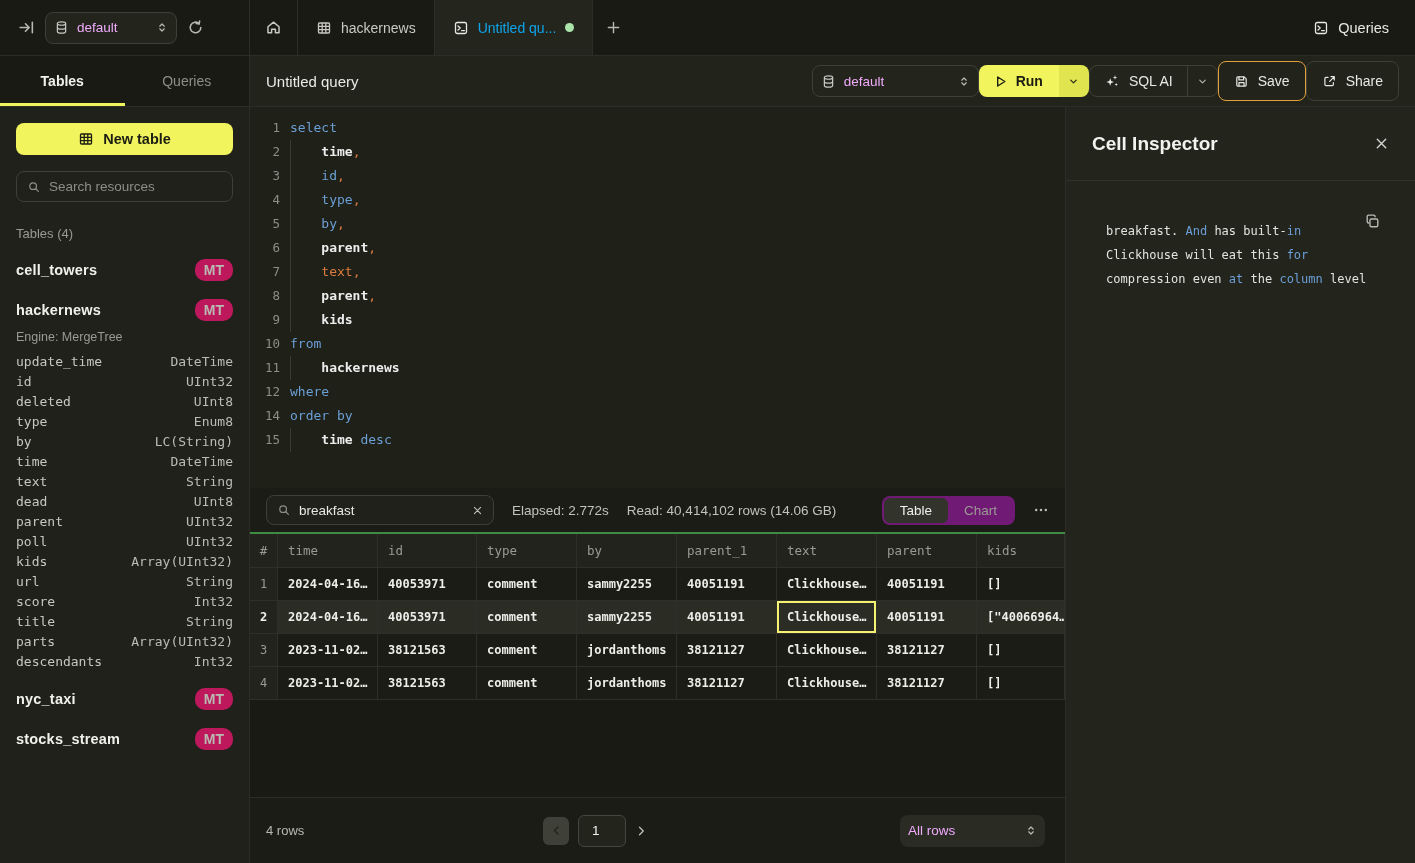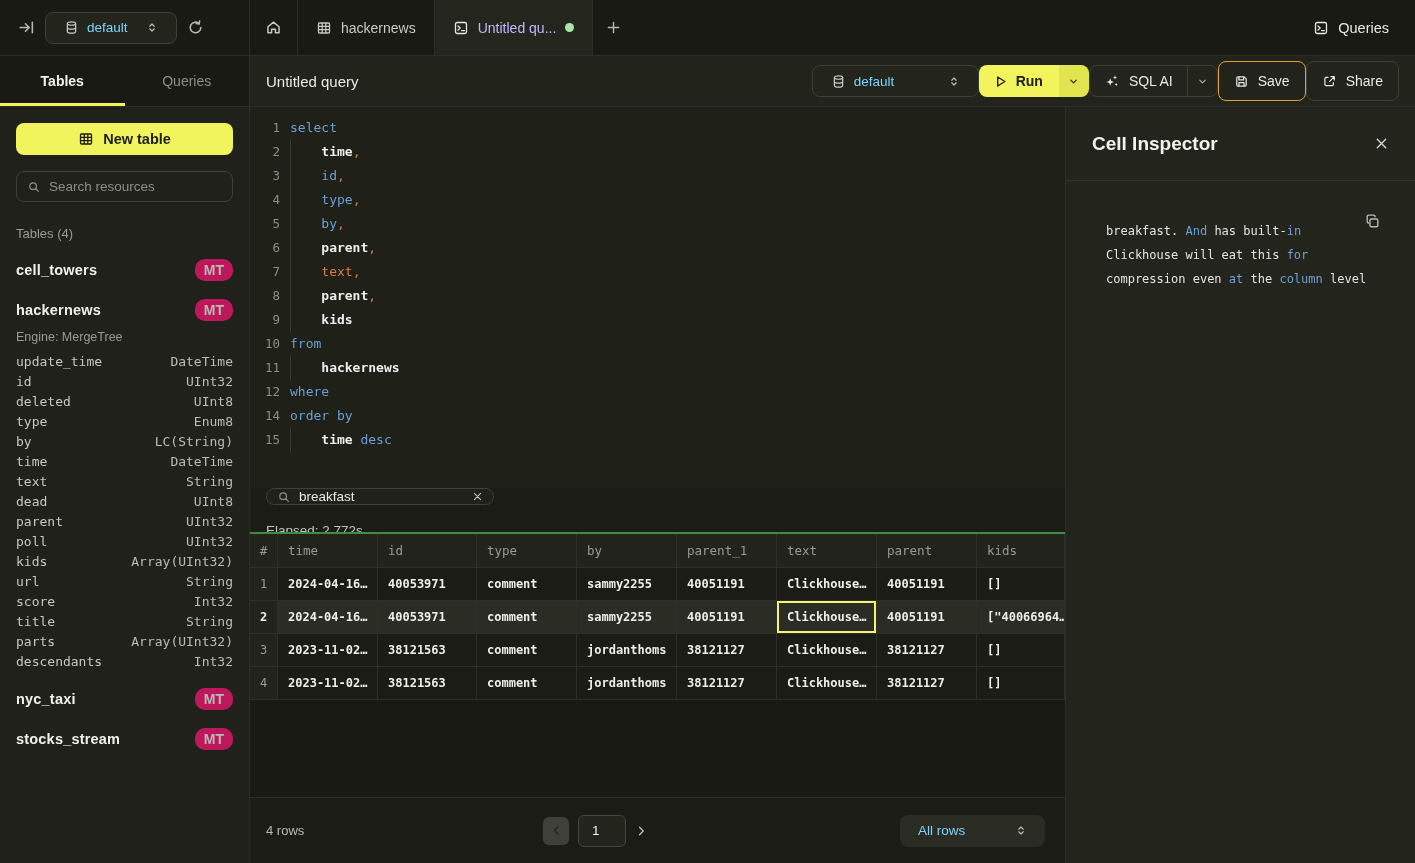--- a/index.html
+++ b/index.html
@@ -9,27 +9,27 @@
     background:#1b1c15; color:#e8e8e4;
     font-family:"Liberation Sans", sans-serif; font-size:14px;
   }
   .mono{ font-family:"DejaVu Sans Mono", monospace; }
   svg{ display:block; }
 
   
   .topbar{ height:56px; background:#191a13; display:flex; align-items:stretch; border-bottom:1px solid #2c2d26;}
   .tb-left{ width:250px; flex:0 0 250px; display:flex; align-items:center; gap:10px; padding:0 14px 0 18px; border-right:1px solid #2c2d26;}
   .icon-btn{ color:#b9b9b2; background:none; border:none; cursor:pointer; display:flex; align-items:center; justify-content:center; }
-  .select{ height:32px; background:#23241c; border:1px solid #3e3f37; border-radius:8px; display:flex; align-items:center; gap:8px; padding:0 18px; color:#7dd3fc; cursor:pointer;}
+  .select{ height:32px; background:#23241c; border:1px solid #3e3f37; border-radius:8px; display:flex; align-items:center; gap:8px; padding:0 8px; color:#f0abfc; cursor:pointer;}
   .select .lbl{ font-size:13.5px; }
   .tb-db{ width:132px; }
   .tabs{ display:flex; align-items:stretch; }
   .tab{ display:flex; align-items:center; gap:9px; padding:0 18px; border-right:1px solid #2c2d26; color:#c9c9c2; font-size:14px; cursor:pointer; }
   .tab.icon-only{ width:48px; justify-content:center; padding:0; }
-  .tab.active{ background:#24251d; color:#c4b5fd; }
+  .tab.active{ background:#24251d; color:#0ea5e9; }
   .dot{ width:9px; height:9px; border-radius:50%; background:#abe4ab; }
   .plus-btn{ width:40px; color:#b9b9b2; font-size:20px; }
   .tb-right{ margin-left:auto; display:flex; align-items:center; padding-right:26px; }
   .queries-btn{ display:flex; align-items:center; gap:9px; color:#e8e8e4; font-size:14.5px; background:none; border:none; cursor:pointer;}
 
   
   .second{ height:51px; display:flex; align-items:stretch; border-bottom:1px solid #2c2d26; }
   .side-tabs{ width:250px; flex:0 0 250px; background:#191a13; display:flex; border-right:1px solid #2c2d26; }
   .side-tab{ width:125px; display:flex; align-items:center; justify-content:center; font-size:14px; color:#8d8e86; cursor:pointer; position:relative; }
   .side-tab.active{ color:#f1f1ee; font-weight:bold; }
@@ -72,21 +72,21 @@
   .ln{ width:30px; flex:0 0 30px; text-align:right; color:#8d8e86; font-size:12.5px; }
   .code{ padding-left:10px; white-space:pre; position:relative; }
   .code.ind::before{ content:''; position:absolute; left:10px; top:0; bottom:0; width:1px; background:#3a3b32; }
   .tk-k{ color:#6b9fd6; }
   .tk-i{ color:#eceded; font-weight:bold; }
   .tk-o{ color:#dd7c3e; }
   .tk-s{ color:#ccd773; }
   .tk-n{ color:#c9c9c2; }
 
   
-  .res-bar{ height:44px; background:#1b1c15; display:flex; align-items:flex-start; padding:0 16px; gap:18px;flex-direction:column; }
+  .res-bar{ height:44px; background:#1b1c15; display:flex; align-items:center; padding:0 16px; gap:18px; }
   .res-search{ width:228px; height:30px; border:1px solid #3e3f37; border-radius:8px; display:flex; align-items:center; gap:8px; padding:0 10px; color:#8d8e86; background:#20211a;}
   .res-search input{ background:transparent; border:none; outline:none; color:#e8e8e4; font-size:13.5px; width:100%; font-family:"Liberation Sans",sans-serif;}
   .stat{ font-size:13.5px; color:#c3c3bc; white-space:nowrap; }
   .seg{ margin-left:auto; display:flex; background:#701a75; border-radius:8px; padding:2px; }
   .seg-item{ padding:5px 16px; font-size:13.5px; color:#9a9a93; border:none; background:transparent; border-radius:6px; cursor:pointer;}
   .seg-item.active{ background:#32332b; color:#f0f0ed; }
   .more-btn{ color:#b9b9b2; letter-spacing:1px; }
 
   
   .grid{ border-top:2px solid #3e8c41; }

